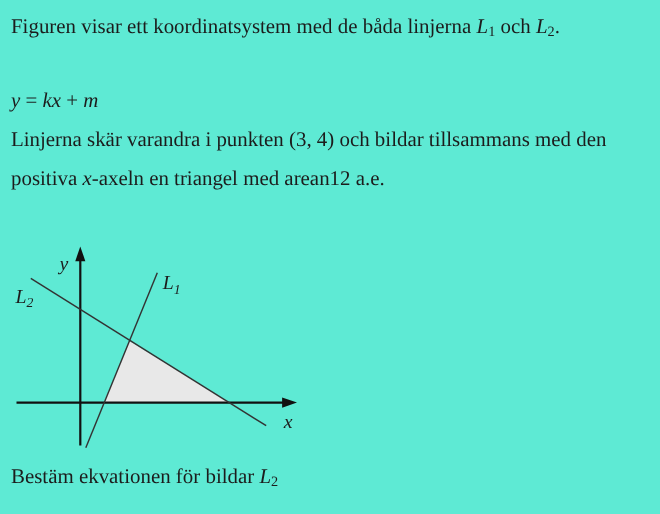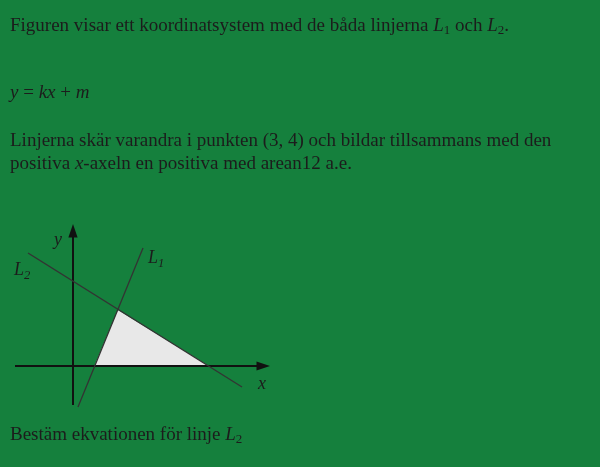--- a/index.html
+++ b/index.html
@@ -1,38 +1,38 @@
 <!DOCTYPE html>
 <html><head>
 <meta charset="utf-8">
 <style>
   html,body{margin:0;padding:0;}
   body{width:600px;height:467px;background:#ffffff;overflow:hidden;}
-  .page{position:relative;width:600px;height:467px;background:#15803d;
+  .page{position:relative;width:600px;height:467px;background:#5eead4;
         font-family:"Liberation Serif", serif;color:#1c1c1c;}
   .tline{position:absolute;left:10px;font-size:19px;line-height:27px;white-space:nowrap;}
   .tline i{font-style:italic;}
   .tline sub{font-size:13px;line-height:0;position:relative;top:3px;vertical-align:baseline;}
   .figure-wrap{position:absolute;left:0;top:215px;width:300px;height:200px;}
   .fig-label{font-family:"Liberation Serif", serif;font-style:italic;font-size:18px;fill:#1c1c1c;}
   .fig-sub{font-size:12.5px;font-style:italic;}
 </style>
 </head>
 <body>
 
 <div class="page">
 
   <div class="tline" style="top:11px;"><span>Figuren visar ett koordinatsystem med de båda linjerna </span><i>L</i><sub>1</sub><span> och </span><i>L</i><sub>2</sub><span>.</span></div>
 
 
   <div class="tline" style="top:78px;"><i>y</i><span> = </span><i>kx</i><span> + </span><i>m</i></div>
 
-  <div class="tline" style="top:126px;text-align:center;"><span>Linjerna skär varandra i punkten (3, 4) och bildar tillsammans med den</span></div>
+  <div class="tline" style="top:114px;text-align:center;"><span>Linjerna skär varandra i punkten (3, 4) och bildar tillsammans med den</span></div>
 
-  <div class="tline" style="top:149px;"><span>positiva </span><i>x</i><span>-axeln en positiva med arean12 a.e.</span></div>
+  <div class="tline" style="top:149px;"><span>positiva </span><i>x</i><span>-axeln en triangel med arean12 a.e.</span></div>
 
   <div class="figure-wrap">
     <svg width="300" height="200" viewBox="0 215 300 200">
 
       <polygon points="94.6,365.4 208,365.4 117.8,310" fill="#e8e8e8"></polygon>
 
       <line x1="15" y1="366" x2="257.5" y2="366" stroke-width="2" stroke="#111111"></line>
       <polygon points="270,366 256.5,361.4 256.5,370.6" fill="#111111"></polygon>
 
       <line x1="73" y1="405" x2="73" y2="235" stroke-width="2" stroke="#111111"></line>
@@ -42,15 +42,15 @@
 
       <line x1="28" y1="253" x2="242" y2="387" stroke-width="1.3" stroke="#333333"></line>
 
       <text x="54" y="245" class="fig-label">y</text>
       <text x="258" y="389" class="fig-label">x</text>
       <text x="148" y="263" class="fig-label"><tspan>L</tspan><tspan dy="4" class="fig-sub">1</tspan></text>
       <text x="14" y="275" class="fig-label"><tspan>L</tspan><tspan dy="4" class="fig-sub">2</tspan></text>
     </svg>
   </div>
 
-  <div class="tline" style="top:420px;"><span>Bestäm ekvationen för linje </span><i>L</i><sub>2</sub></div>
+  <div class="tline" style="top:420px;"><span>Bestäm ekvationen för bildar </span><i>L</i><sub>2</sub></div>
 
 </div>
 
 </body></html>

